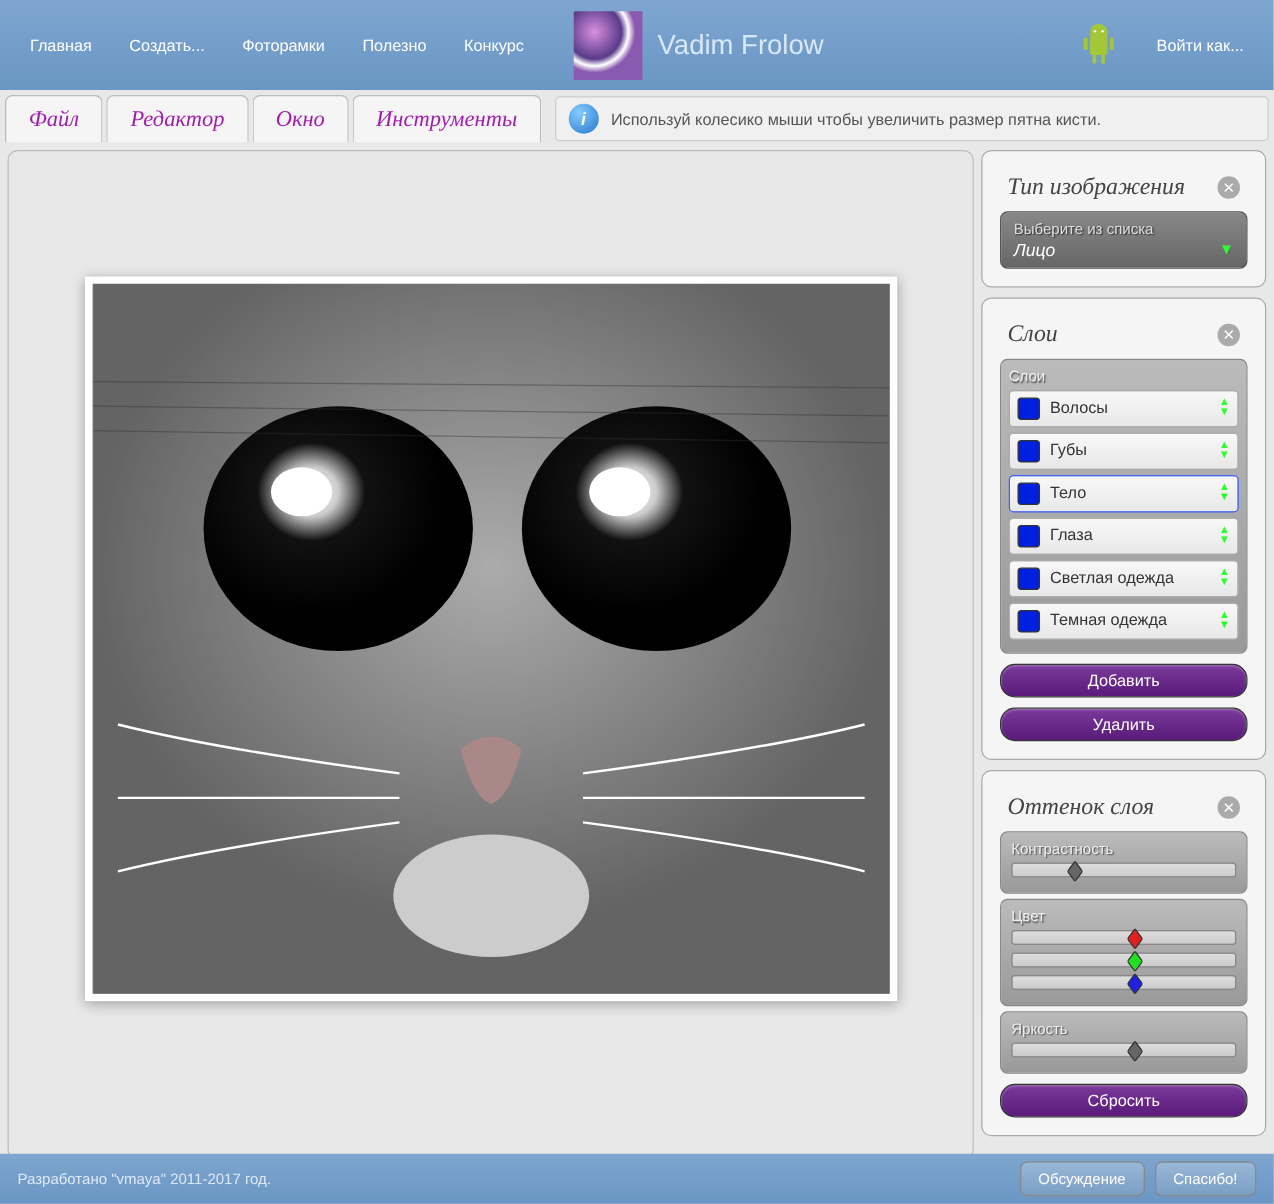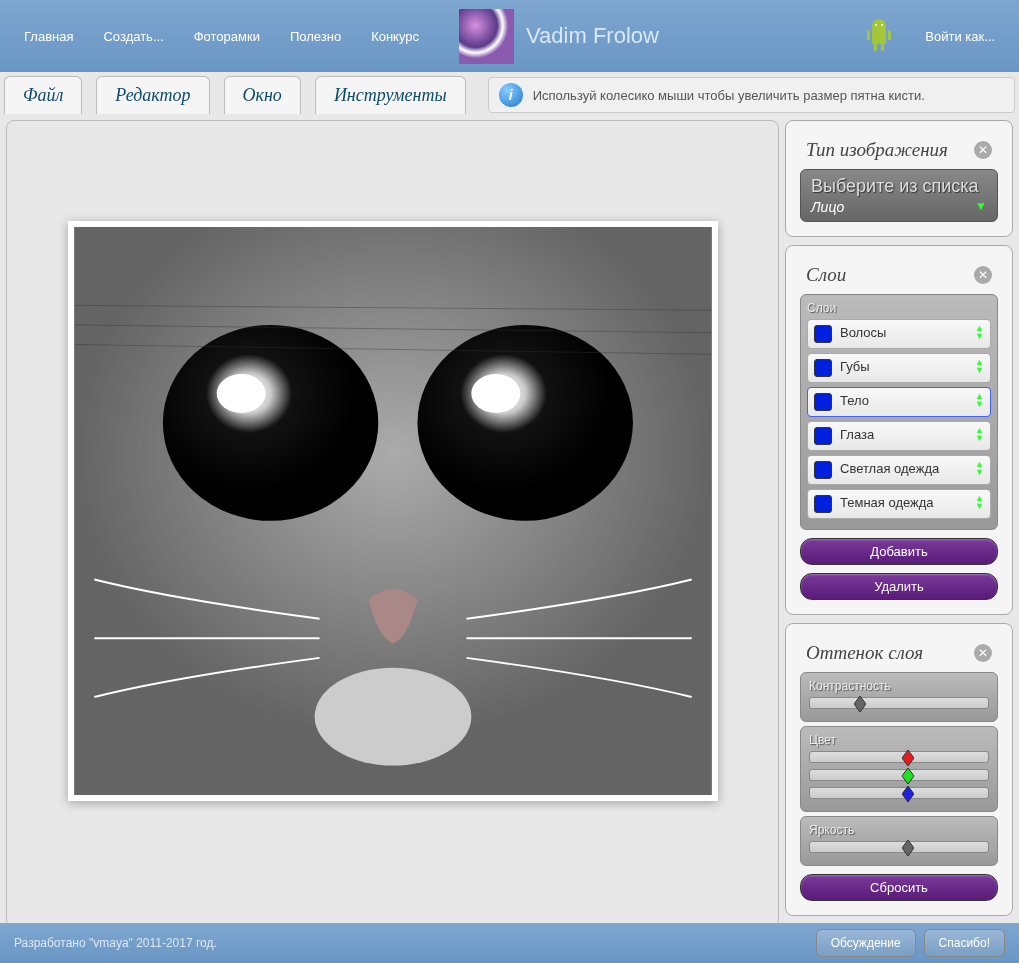--- a/index.html
+++ b/index.html
@@ -8,37 +8,37 @@
 .top-nav { background: linear-gradient(#7ea6d0, #6a96c4); height: 72px; display: flex; align-items: center; padding: 0 24px; color: #fff; }
 .top-nav .nav-item { margin-right: 30px; cursor: pointer; font-size: 13px; }
 .top-nav .logo-block { display: flex; align-items: center; margin-left: 10px; }
 .top-nav .logo-img { width: 55px; height: 55px; background: radial-gradient(circle at 30% 30%, #d890e0, #5a3a8a 40%, #fff 50%, #8a5ab0 60%); margin-right: 12px; }
 .top-nav .logo-text { font-size: 22px; color: #d8e8f8; }
 .top-nav .spacer { flex: 1; }
 .android-icon { width: 32px; height: 36px; margin-right: 30px; }
 .login { cursor: pointer; font-size: 13px; text-align: center; }
 
 .toolbar { background: #e8e8e8; padding: 4px 4px 0 4px; display: flex; align-items: center; height: 42px; }
-.tab-btn { background: #f5f5f5; border: 1px solid #bbb; border-bottom: none; border-radius: 6px 6px 0 0; padding: 6px 18px; margin-right: 14px; font-family: Georgia, serif; font-style: italic; font-size: 18px; color: #0c4a6e; cursor: pointer; height: 38px; display: flex; align-items: center; }
+.tab-btn { background: #f5f5f5; border: 1px solid #bbb; border-bottom: none; border-radius: 6px 6px 0 0; padding: 6px 18px; margin-right: 3px; font-family: Georgia, serif; font-style: italic; font-size: 18px; color: #a21caf; cursor: pointer; height: 38px; display: flex; align-items: center; }
 .info-bar { display: flex; align-items: center; margin-left: 8px; flex: 1; background: #f0f0f0; border: 1px solid #ccc; border-radius: 4px; padding: 4px 10px; height: 36px; }
 .info-icon { width: 24px; height: 24px; border-radius: 50%; background: radial-gradient(circle at 35% 30%, #8cf, #27c); display: flex; align-items: center; justify-content: center; color: #fff; font-weight: bold; font-style: italic; margin-right: 10px; font-size: 14px; }
 .info-text { color: #555; font-size: 13px; }
 
 .main-area { display: flex; padding: 6px; gap: 6px; height: 820px; }
 .canvas-wrap { flex: 1; background: #e8e8e8; border: 1px solid #bbb; border-radius: 8px; display: flex; align-items: flex-start; justify-content: center; padding: 100px 40px 40px 40px; }
 .canvas-img { width: 650px; height: 580px; border: 6px solid #fff; box-shadow: 0 2px 10px rgba(0,0,0,0.3); background: #888; }
 
 .side-panels { width: 228px; display: flex; flex-direction: column; gap: 8px; }
 .panel { background: #f5f5f5; border: 1px solid #aaa; border-radius: 8px; padding: 14px; }
 .panel-header { display: flex; align-items: center; justify-content: space-between; padding: 4px 6px; }
 .panel-title { font-family: Georgia, serif; font-style: italic; font-size: 19px; color: #444; }
 .close-btn { width: 18px; height: 18px; border-radius: 50%; background: #aaa; color: #fff; display: flex; align-items: center; justify-content: center; font-size: 12px; cursor: pointer; }
 
 .select-box { background: linear-gradient(#888, #666); border: 1px solid #555; border-radius: 6px; padding: 6px 10px; margin-top: 4px; position: relative; }
-.select-label { color: #ddd; font-size: 18px; text-shadow: 1px 1px 1px #333; }
+.select-label { color: #ddd; font-size: 12px; text-shadow: 1px 1px 1px #333; }
 .select-value { color: #fff; font-size: 14px; margin-top: 2px; font-style: italic; }
 .select-arrow { position: absolute; right: 10px; bottom: 8px; color: #2eff2e; font-size: 12px; }
 
 .layers-box { background: linear-gradient(#bbb, #999); border: 1px solid #888; border-radius: 6px; padding: 6px; margin-top: 4px; }
 .layers-label { color: #eee; font-size: 12px; text-shadow: 1px 1px 1px #555; margin-bottom: 4px; }
 .layer-item { background: linear-gradient(#f8f8f8, #e8e8e8); border: 1px solid #aaa; border-radius: 4px; padding: 5px 6px; margin-bottom: 4px; display: flex; align-items: flex-start; }
 .layer-item.selected { border: 1px solid #4060ff; }
 .layer-swatch { width: 18px; height: 18px; border-radius: 3px; margin-right: 8px; border: 1px solid #333; }
 .layer-name { flex: 1; color: #333; font-size: 13px; }
 .layer-arrows { display: flex; flex-direction: column; gap: 1px; }

